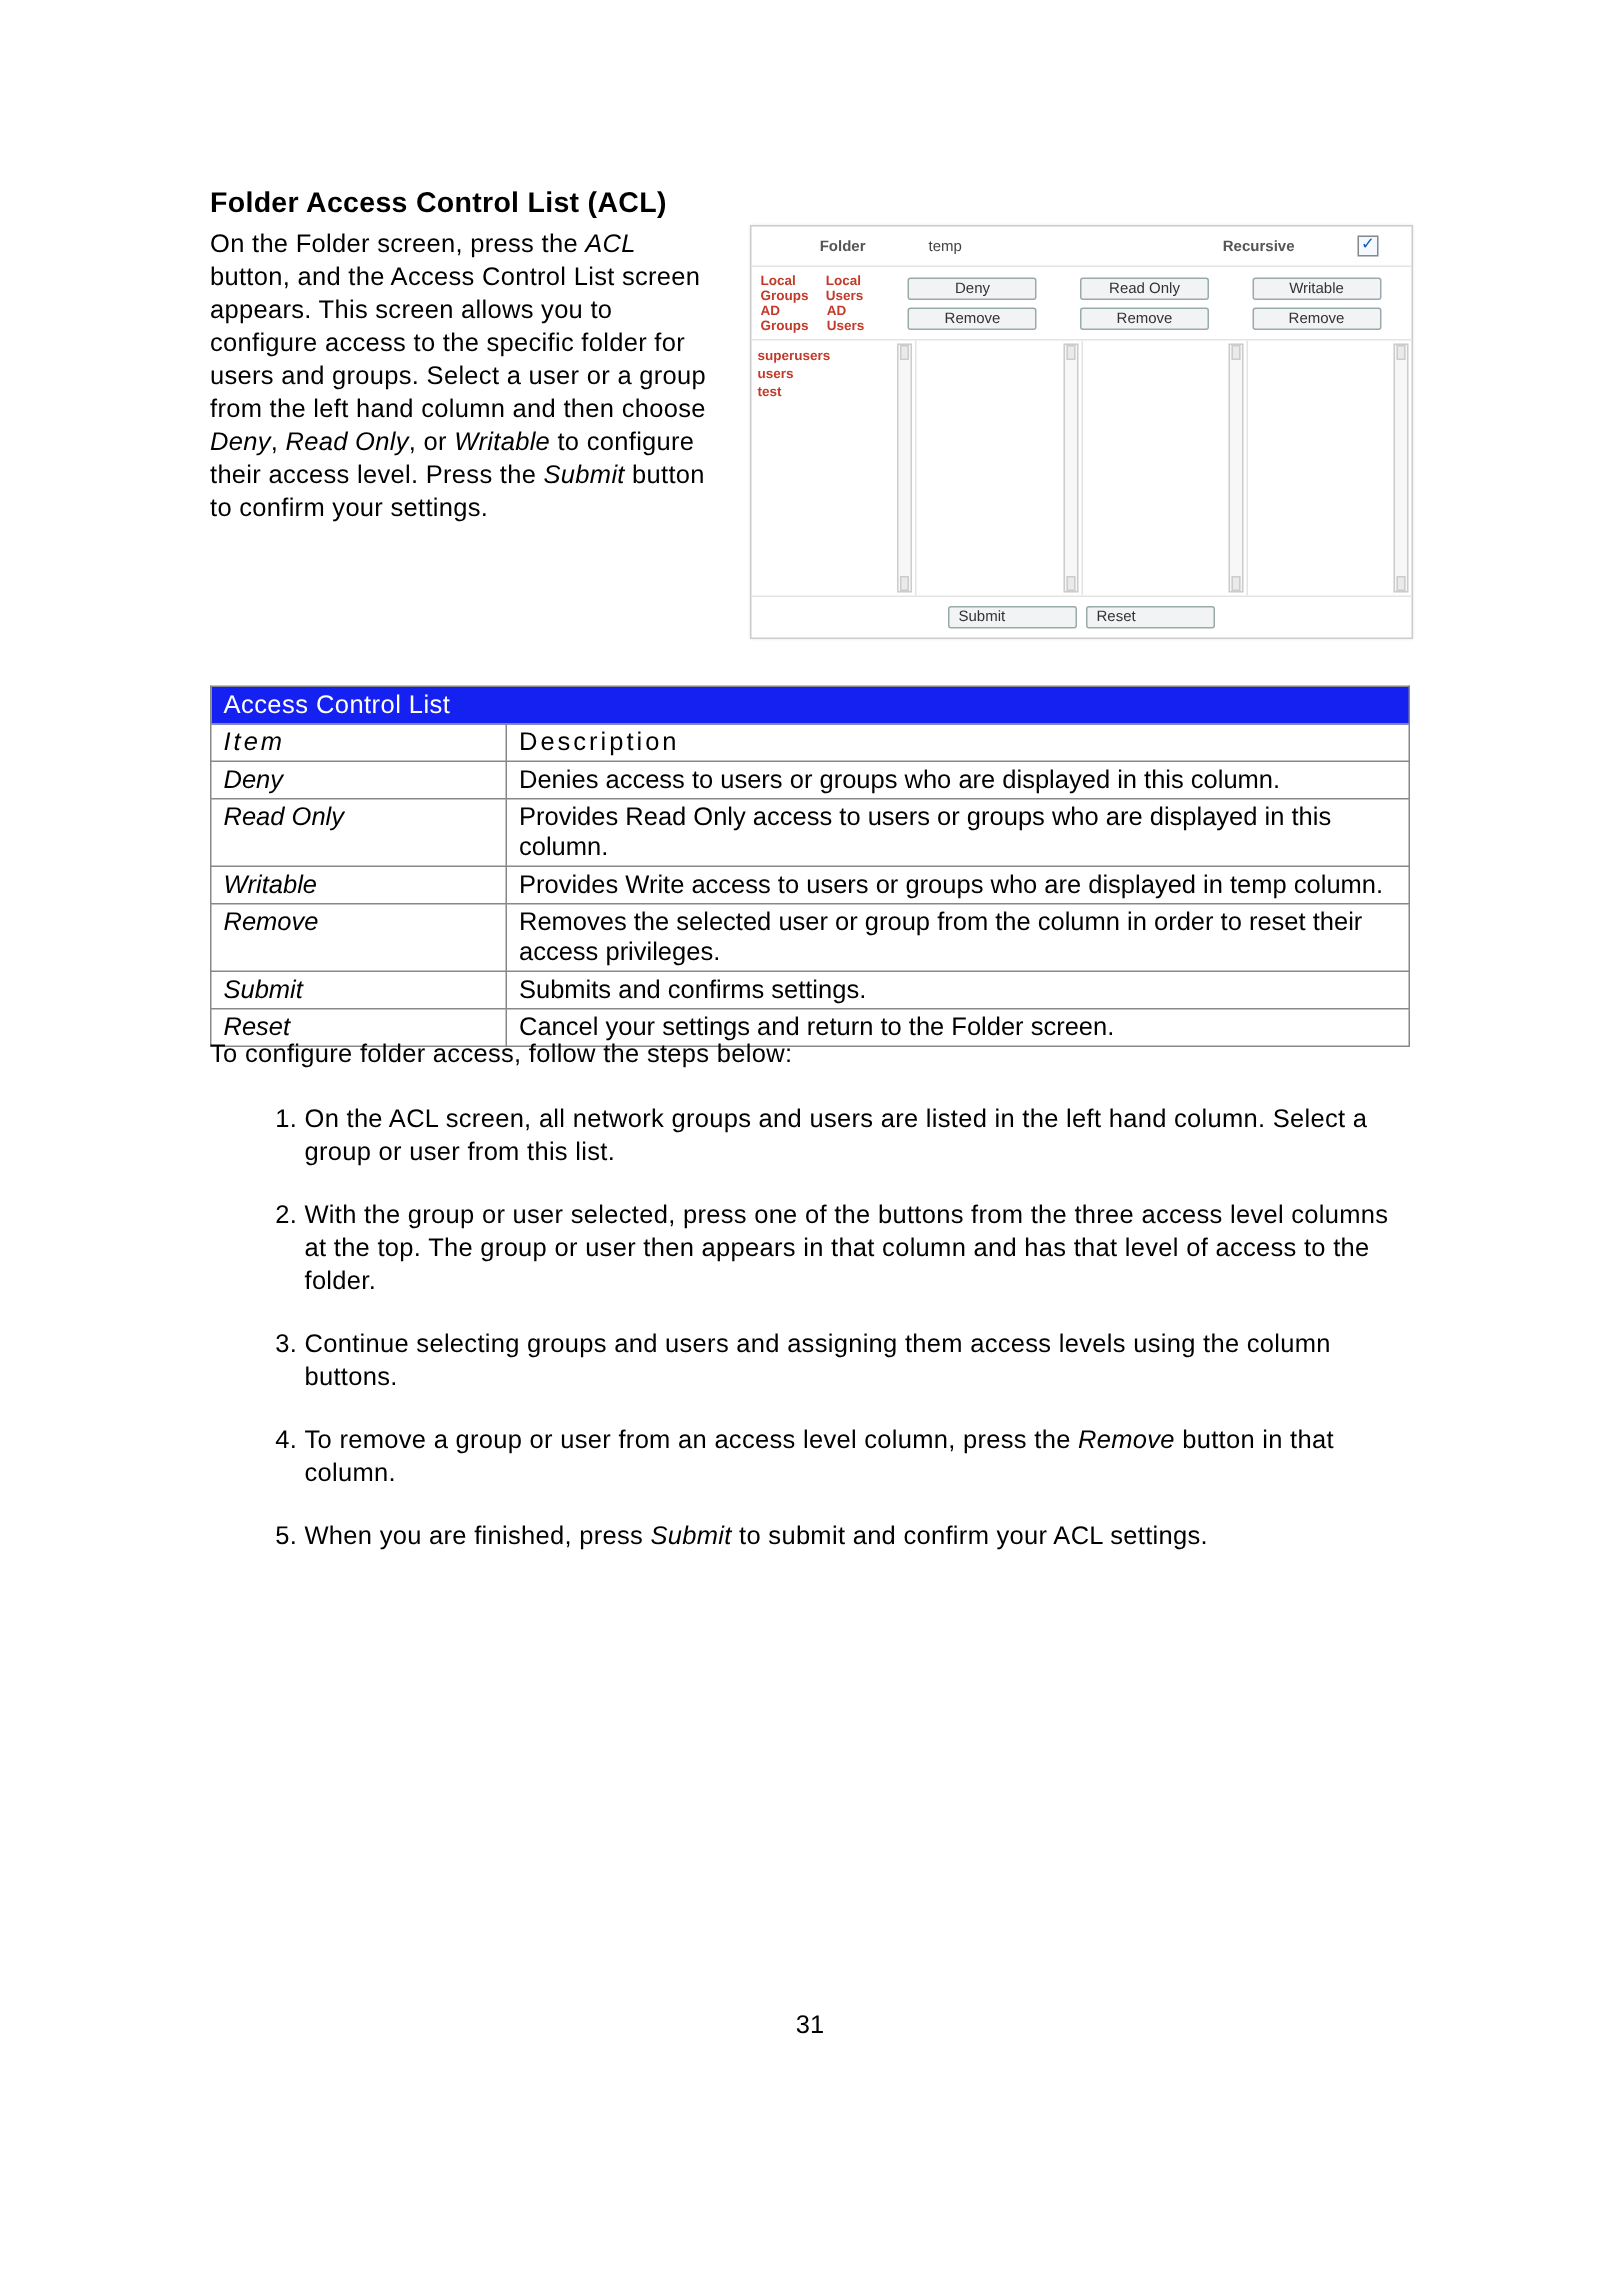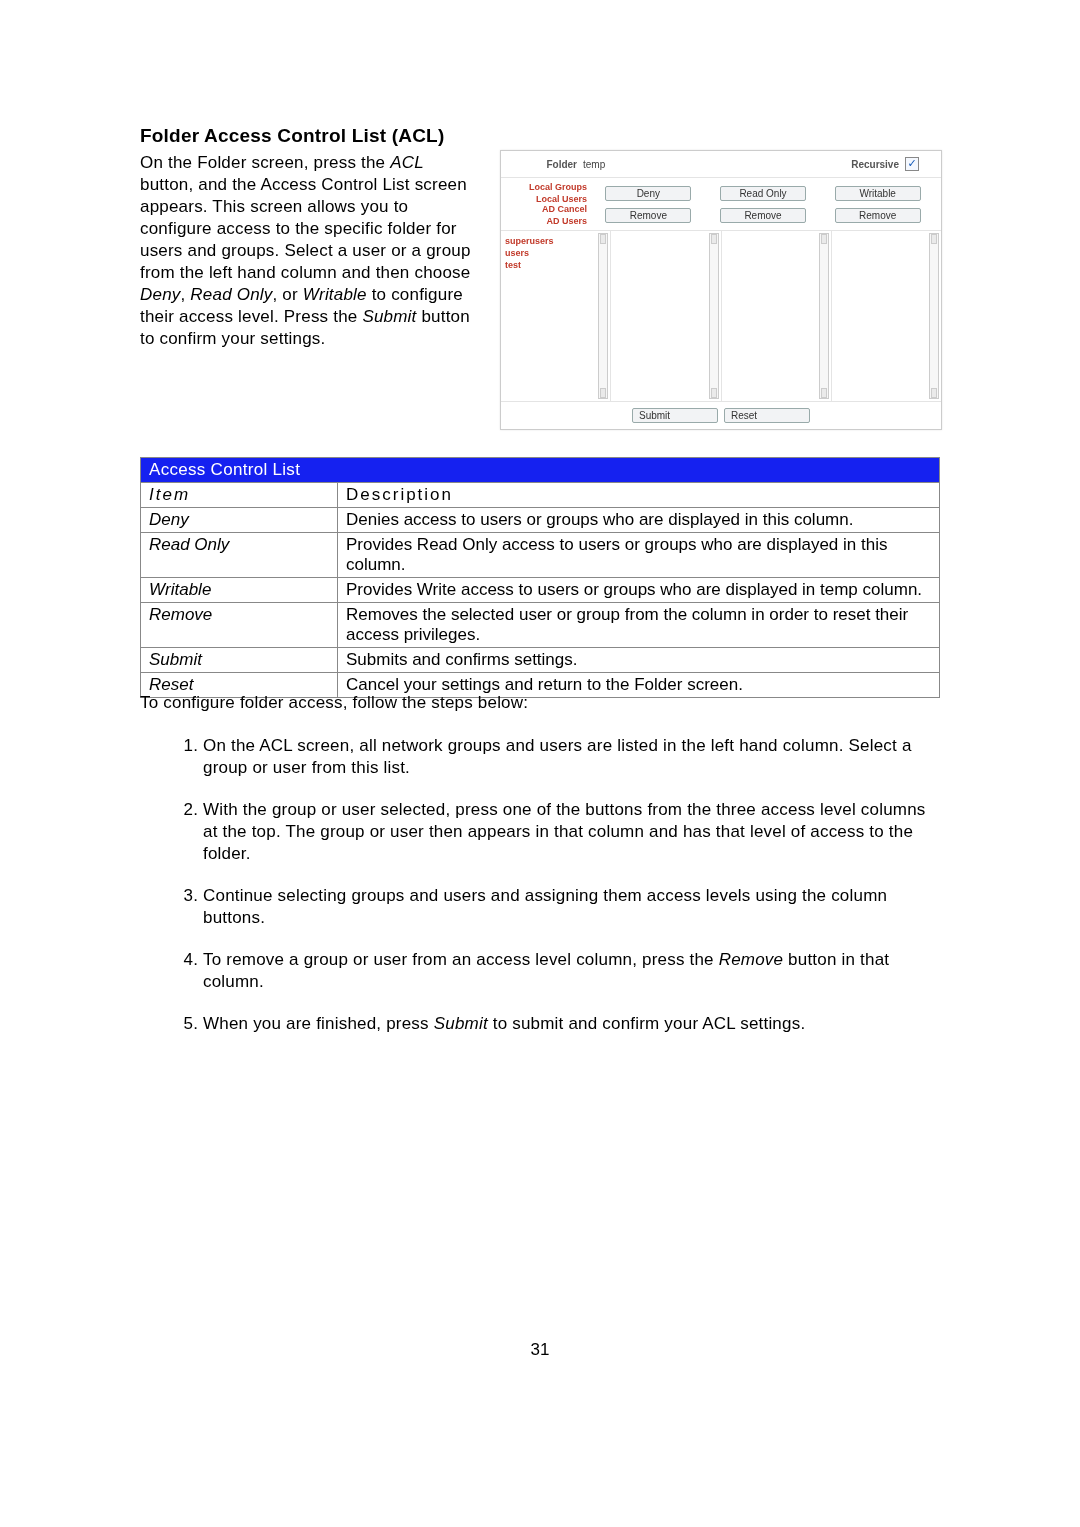--- a/index.html
+++ b/index.html
@@ -52,34 +52,35 @@
   .acl-shot .mid-row2,
   .acl-shot .cols-row,
   .acl-shot .bottom-row {
     display: flex;
     align-items: center;
   }
   .acl-shot .top-row {
     height: 22px;
     border-bottom: 1px solid #e4e4e4;
     padding: 2px 6px;
+    gap: 36px;
   }
   .acl-shot .top-row .lbl { width: 70px; text-align: right; padding-right: 6px; font-weight: bold; color: #555;}
   .acl-shot .top-row .val { width: 60px; }
   .acl-shot .top-row .lbl2 { flex: 1; text-align: right; padding-right: 6px; font-weight: bold; color:#555;}
   .acl-shot .chk {
     width: 12px; height: 12px; border: 1px solid #888; display:inline-block;
     text-align:center; line-height:10px; color:#1258b8; font-size:11px;
     background:#f4f8ff;
   }
   .acl-shot .mid-row { padding: 4px 6px 0 6px; }
   .acl-shot .mid-row2 { padding: 0 6px 4px 6px; border-bottom:1px solid #e4e4e4;}
   .acl-shot .side-labels {
-    width: 80px; display:flex; flex-direction:column; gap:2px; color:#c23a2a;
-    text-align:right; font-size:9px; font-weight:bold; padding-right:4px;
+    width: 80px; display:flex; flex-direction:row; gap:2px; color:#c23a2a;
+    font-size:9px; font-weight:bold; padding-right:4px;
   }
   .acl-shot .btncell { flex:1; text-align:center; }
   .acl-shot .minibtn {
     display:inline-block; min-width:72px; padding:1px 6px;
     border:1px solid #9aa; background:#f2f3f5; border-radius:2px;
     font-size:10px; color:#333;
   }
   .acl-shot .cols-row { align-items: stretch; height: 170px; }
   .acl-shot .cols-row .colbox {
     flex:1; border-left:1px solid #e4e4e4; position:relative; padding:4px;
@@ -183,21 +184,21 @@
       <div class="side-labels">
         <span>Local Groups</span>
         <span>Local Users</span>
       </div>
       <div class="btncell"><span class="minibtn">Deny</span></div>
       <div class="btncell"><span class="minibtn">Read Only</span></div>
       <div class="btncell"><span class="minibtn">Writable</span></div>
     </div>
     <div class="mid-row2">
       <div class="side-labels">
-        <span>AD Cancel</span>
+        <span>AD Groups</span>
         <span>AD Users</span>
       </div>
       <div class="btncell"><span class="minibtn">Remove</span></div>
       <div class="btncell"><span class="minibtn">Remove</span></div>
       <div class="btncell"><span class="minibtn">Remove</span></div>
     </div>
     <div class="cols-row">
       <div class="colbox">
         <div class="listitems">
           <div>superusers</div>

